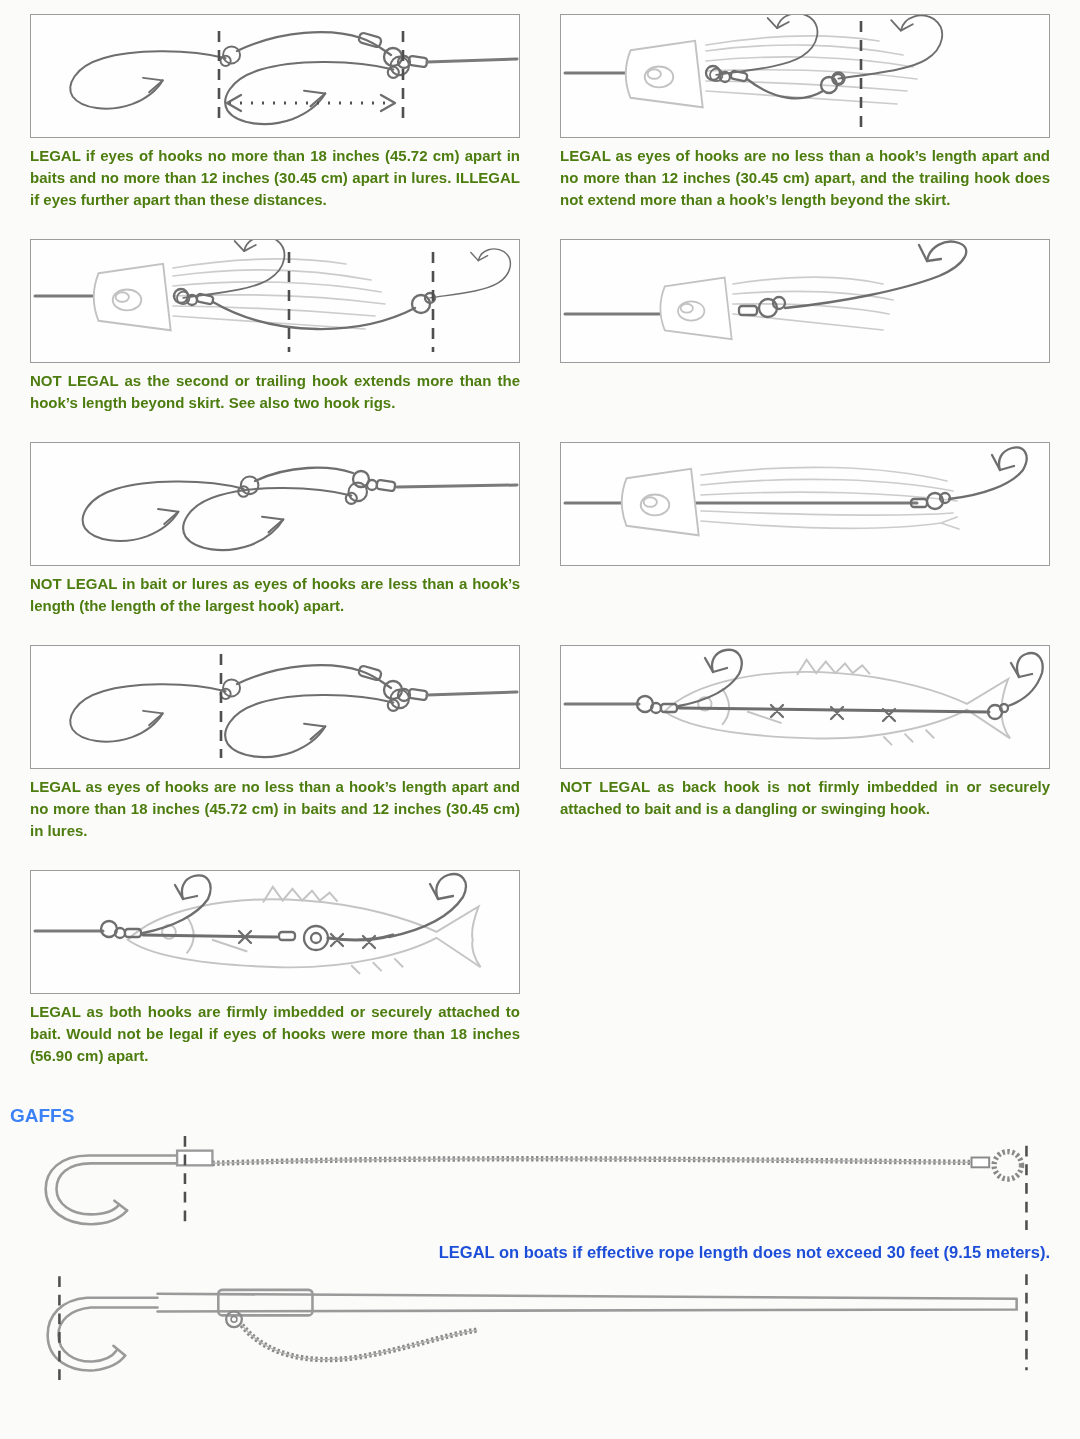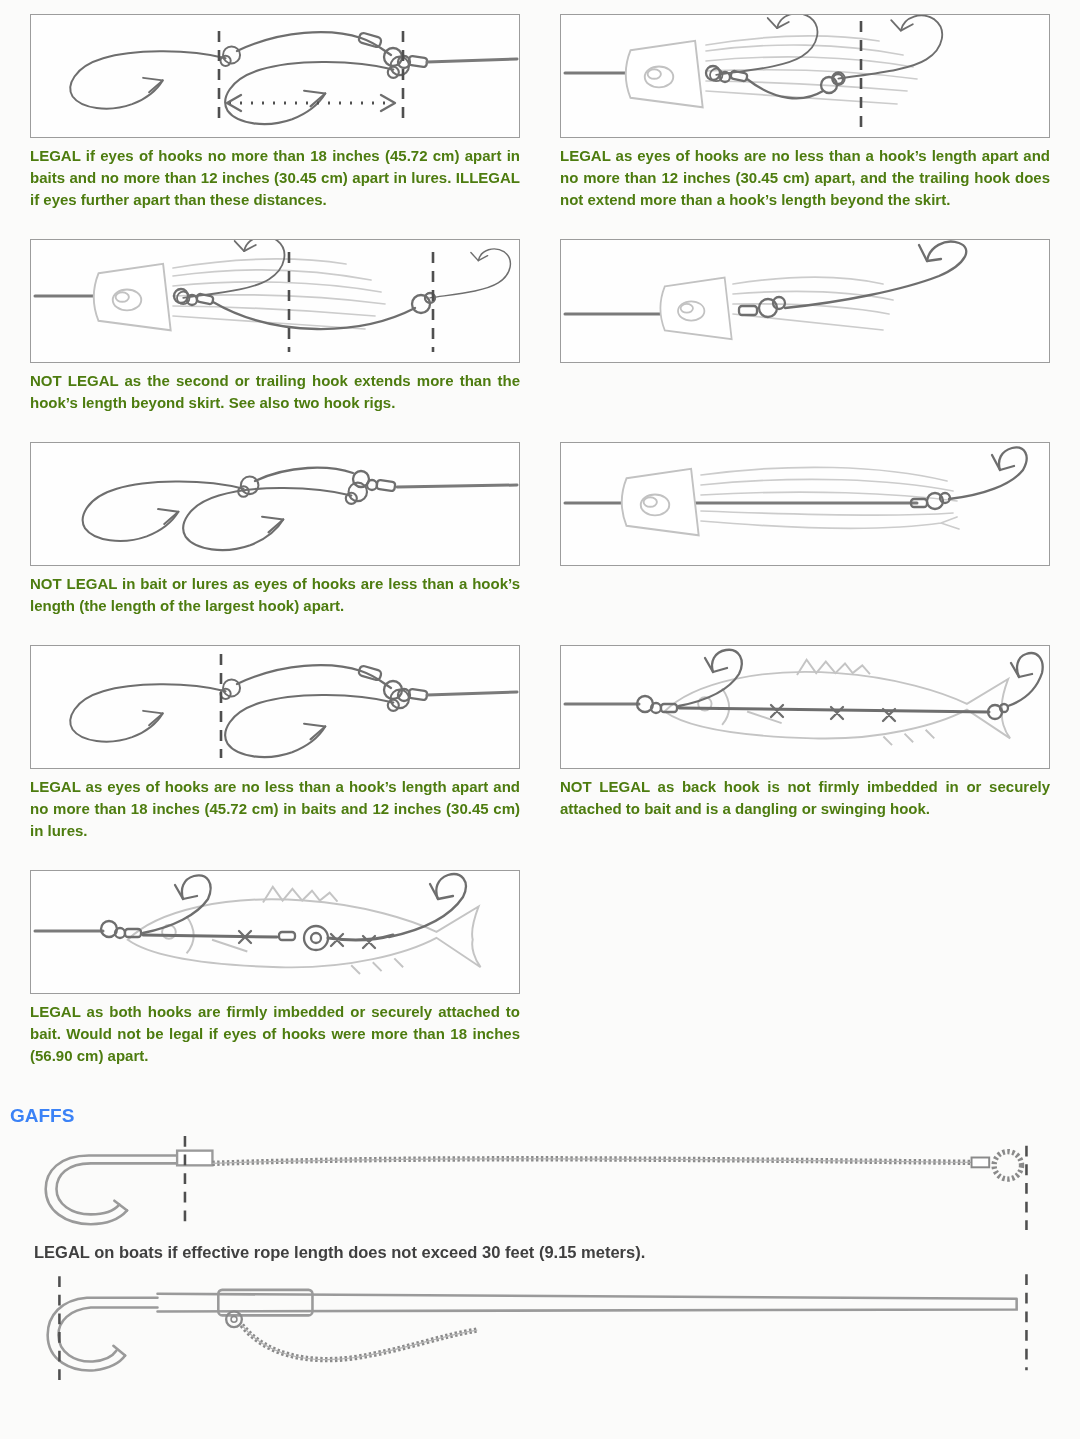--- a/index.html
+++ b/index.html
@@ -31,22 +31,22 @@
     text-align:justify;
     color:#4d7c0f;
   }
   .gaffs{margin-top:10px;}
   .gaffs-heading{
     font-weight:bold;font-size:19px;color:#3b82f6;
     margin-left:-20px;
   }
   .gaffrow svg{display:block;width:1020px;}
   .gaff-caption{
-    font-weight:bold;font-size:16.5px;line-height:22px;color:#404040;
-    margin:2px 0 6px 4px;text-align:left;
+    font-weight:bold;font-size:16.5px;line-height:22px;color:#1d4ed8;
+    margin:2px 0 6px 4px;text-align:right;
   }
   
   .ink{stroke:#6e6e6e;stroke-width:2.3;fill:none;stroke-linecap:round;stroke-linejoin:round;}
   .thick{stroke:#7a7a7a;stroke-width:3;fill:none;stroke-linecap:round;}
   .dashv{stroke:#4f4f4f;stroke-width:2.6;stroke-dasharray:11 8;fill:none;}
   .dotm{stroke:#4f4f4f;stroke-width:3;stroke-dasharray:2 9;fill:none;}
   .skirt{stroke:#cccccc;stroke-width:1.7;fill:none;stroke-linecap:round;}
   .lite{stroke:#9a9a9a;stroke-width:2.6;fill:none;stroke-linecap:round;}
   .rope{stroke:#8a8a8a;stroke-width:5.5;stroke-dasharray:2.5 2.5;fill:none;}
   .ropecore{stroke:#b5b5b5;stroke-width:1.2;fill:none;}

